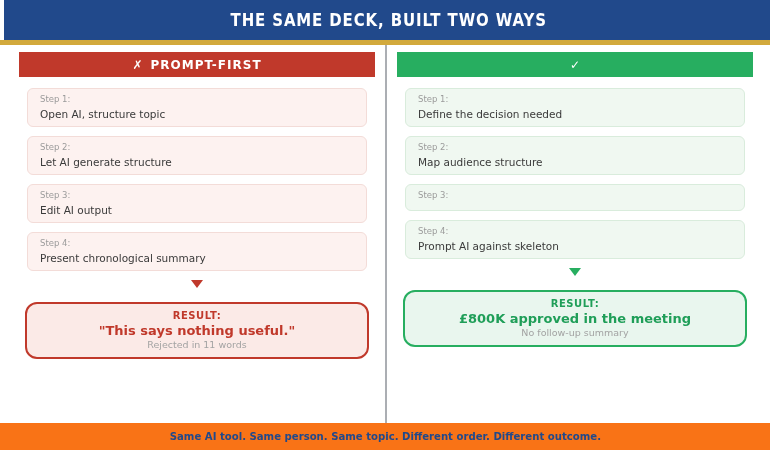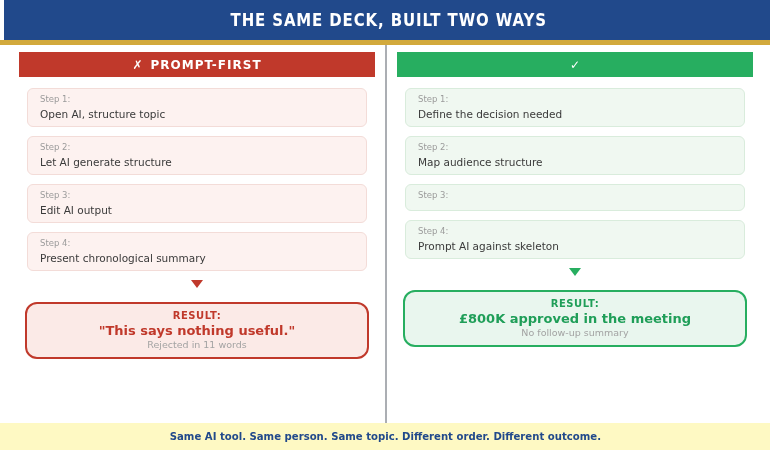--- a/index.html
+++ b/index.html
@@ -66,21 +66,21 @@
   .col-right .result-box { background:#e9f6ee; border-color:var(--positive-green, #27AE60); }
   .result-label { font-size:10px; font-weight:bold; letter-spacing:0.5px; }
   .result-main  { font-size:13px; font-weight:bold; margin:2px 0 1px; }
   .col-left  .result-label, .col-left  .result-main { color:var(--negative-red, #C0392B); }
   .col-right .result-label, .col-right .result-main { color:#1f9e58; }
   .result-sub { font-size:9.5px; color:#a3a3a3; }
 
   
   .footer {
     position:absolute; left:0; bottom:0; width:770px; height:27px;
-    background:#fef9c3; display:flex; align-items:center; justify-content:center;
+    background:#f97316; display:flex; align-items:center; justify-content:center;
   }
   .footer p {
     margin:0; font-size:11px; font-weight:bold;
     color:var(--brand-blue, #21498B); transform:scaleX(0.92); white-space:nowrap;
   }
 </style>
 </head>
 <body>
 
 <header class="top-bar">

